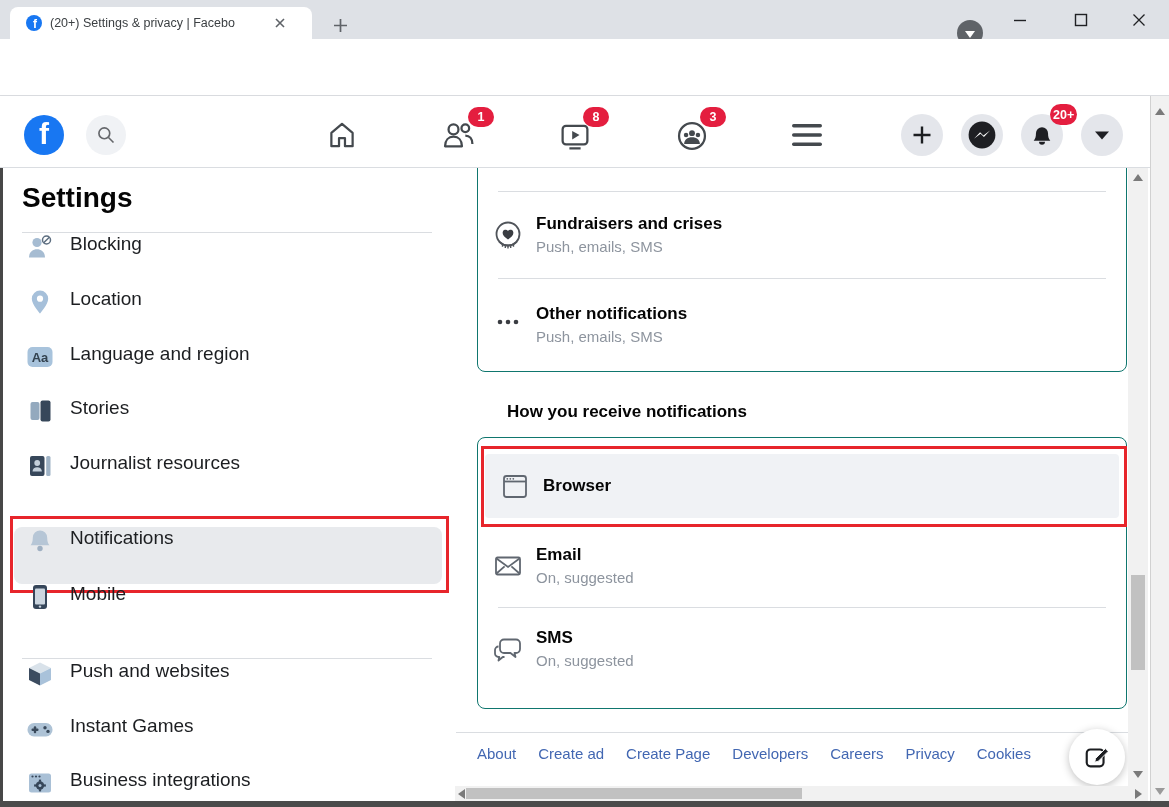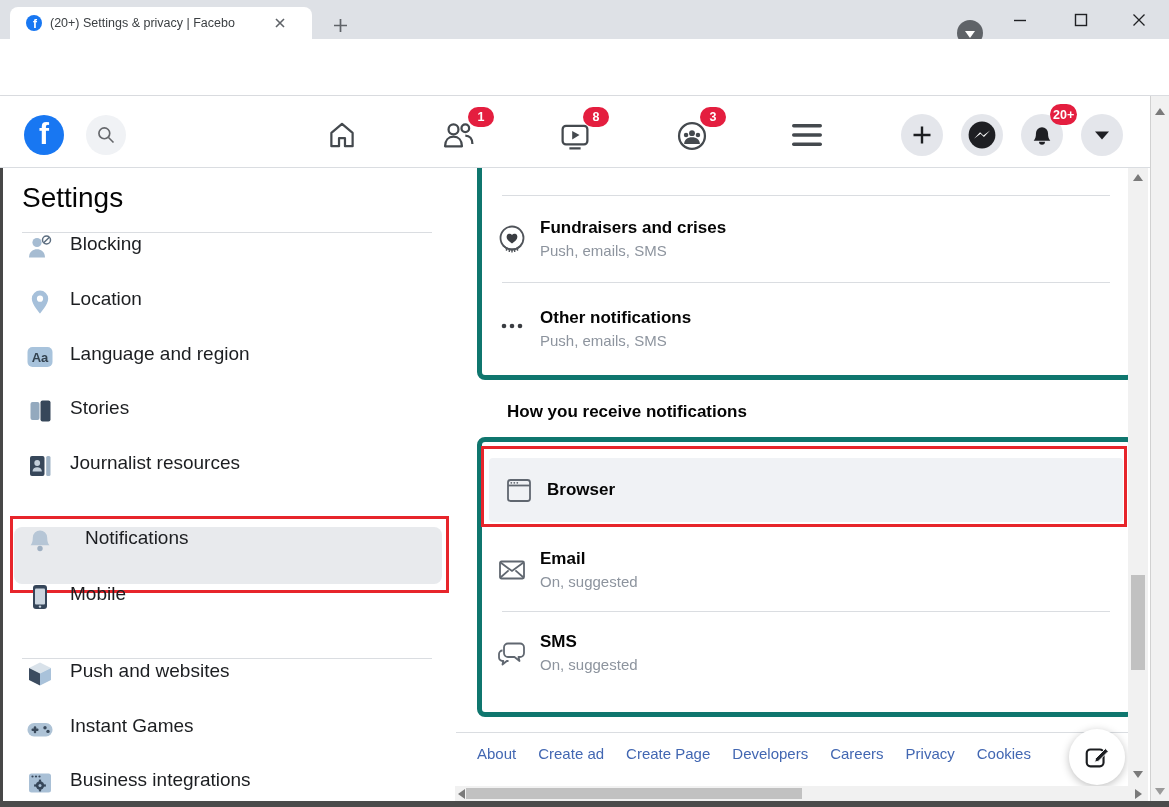--- a/index.html
+++ b/index.html
@@ -50,30 +50,30 @@
   .circle-btn { width:40px; height:40px; border-radius:50%; background:#e4e6eb;
                 display:flex; align-items:center; justify-content:center; }
   .badge { background:#e41e3f; color:#fff; font-size:12.5px; font-weight:bold;
            border-radius:11px; height:20px; min-width:20px; display:flex;
            align-items:center; justify-content:center; padding:0 3px; }
 
   
   .main { left:0; top:168px; width:1150px; height:633px; background:#fff; overflow:hidden; }
   .left-edge { left:0; top:0; width:3px; height:633px; background:#474747; }
 
-  .sb-title { left:22px; top:14px; font-size:28px; font-weight:normal; color:#050505; }
+  .sb-title { left:22px; top:14px; font-size:28px; font-weight:bold; color:#050505; }
   .sb-divider { left:22px; width:410px; height:1px; background:#dadde1; }
   .sb-row { left:14px; width:416px; height:54px; display:flex; 
             padding-left:12px; border-radius:8px; cursor:pointer; }
   .sb-row .ic { width:28px; height:28px; flex:0 0 auto; }
   .sb-row .lbl { margin-left:16px; font-size:19px; font-weight:500; color:#1c1e21; }
   .sb-selected { background:#e8eaed; }
   .redbox { border:3px solid #e7252b; }
 
-  .card { background:#fff; border:5px solid #0f766e; border-radius:8px; }
+  .card { background:#fff; border:1px solid #0f766e; border-radius:8px; }
   .row-divider { height:1px; background:#dadde1; }
   .setrow { display:flex; align-items:center; }
   .setrow .ric { width:32px; height:32px; flex:0 0 auto; margin-left:14px; }
   .setrow .txt { margin-left:12px; }
   .rtitle { font-size:17px; font-weight:bold; color:#050505; line-height:22px; }
   .rsub { font-size:15px; color:#8d949e; line-height:20px; margin-top:2px; }
   .sec-head { font-size:17px; font-weight:bold; color:#050505; }
   .hl-row { background:#f0f2f5; border-radius:4px; }
 
   .footer-links { display:flex; gap:22px; font-size:15px; color:#4267b2; }
@@ -315,21 +315,21 @@
     <div class="abs sb-row" style="top:284px;">
       <svg class="ic" viewBox="0 0 28 28">
         <rect x="4" y="4" width="14.5" height="20" rx="2" fill="#37475a"></rect>
         <circle cx="11.2" cy="11" r="2.9" fill="#c3cfdb"></circle>
         <path d="M6.5 19.5 c0-2.7 2.1-4.2 4.7-4.2 s4.7 1.5 4.7 4.2 Z" fill="#c3cfdb"></path>
         <rect x="20.2" y="4" width="4.3" height="20" rx="1.5" fill="#9fb3c6"></rect>
       </svg>
       <span class="lbl">Journalist resources</span>
     </div>
 
-    <div class="abs sb-row sb-selected" style="top:359px; height:57px;gap:15px;">
+    <div class="abs sb-row sb-selected" style="top:359px; height:57px;">
       <svg class="ic" viewBox="0 0 28 28">
         <path d="M14 3.5 a7.2 7.2 0 0 1 7.2 7.2 c0 3.7.8 6 2.3 7.5 H4.5 C6 16.7 6.8 14.4 6.8 10.7 A7.2 7.2 0 0 1 14 3.5 Z" fill="#b6c6d6"></path>
         <circle cx="14" cy="21.5" r="2.7" fill="#9fb0c2"></circle>
       </svg>
       <span class="lbl">Notifications</span>
     </div>
     <div class="abs redbox" style="left:10px; top:348px; width:433px; height:71px;"></div>
 
     <div class="abs sb-row" style="top:415px;">
       <svg class="ic" viewBox="0 0 28 28">

